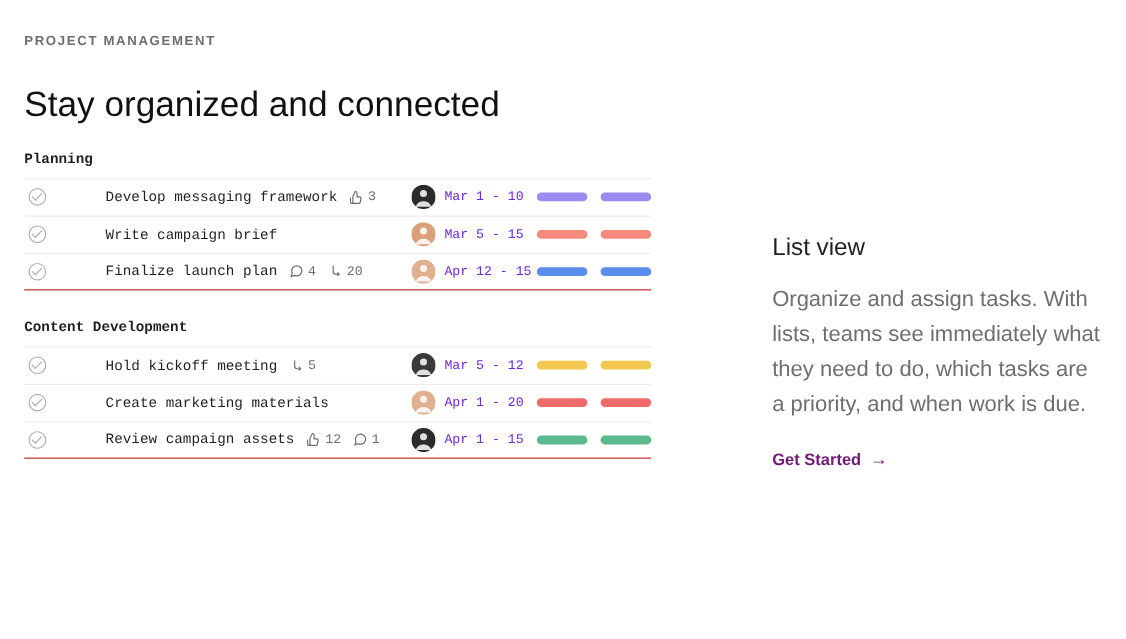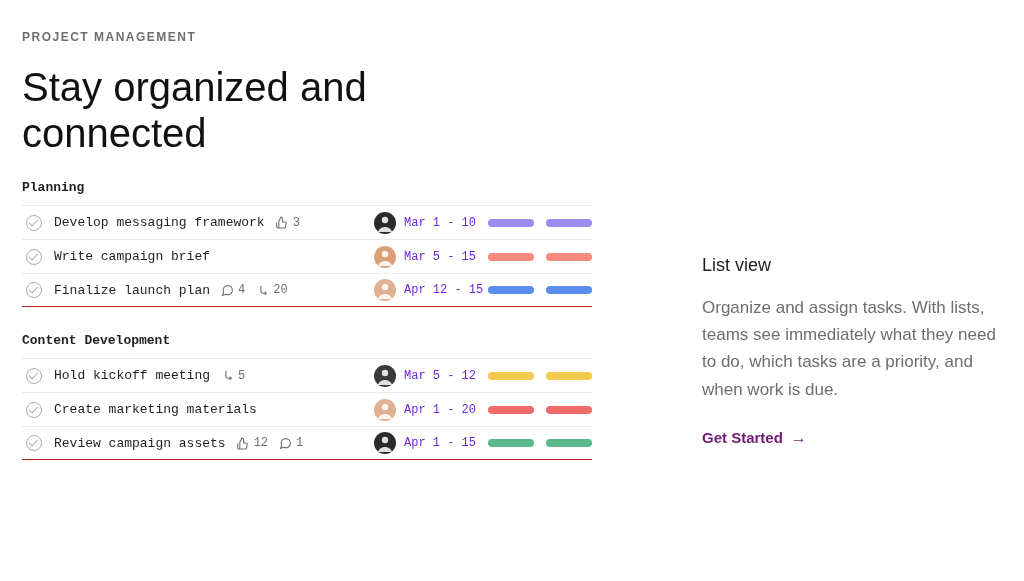--- a/index.html
+++ b/index.html
@@ -1,39 +1,39 @@
 <!DOCTYPE html>
 <html><head>
 <meta charset="utf-8">
 <style>
   * { box-sizing: border-box; margin: 0; padding: 0; }
   html, body { width: 1024px; height: 581px; background: #fff; font-family: -apple-system, BlinkMacSystemFont, "Segoe UI", Helvetica, Arial, sans-serif; color: #1e1f21; }
   .page { padding: 30px 22px 0 22px; }
-  .eyebrow { font-size: 12px; letter-spacing: 1.5px; font-weight: 600; color: #6d6e6f; text-transform: uppercase; margin-bottom: 20px; }
-  .headline { font-size: 40px; font-weight: 400; line-height: 1.15; color: #111; margin-bottom: 24px; max-width: 520px; }
+  .eyebrow { font-size: 12px; letter-spacing: 1.5px; font-weight: 600; color: #6d6e6f; text-transform: uppercase; margin-bottom: 32px; }
+  .headline { font-size: 32px; font-weight: 400; line-height: 1.15; color: #111; margin-bottom: 24px; max-width: 520px; }
   .subcopy { font-size: 17px; line-height: 1.6; color: #6d6e6f; max-width: 600px; margin-bottom: 44px; }
   .content { display: flex; gap: 110px; }
   .left { width: 570px; }
   .right { width: 300px; padding-top: 75px; }
   .section-title { font-size: 13px; font-weight: 600; color: #1e1f21; margin-bottom: 10px; }
   .section { margin-bottom: 26px; font-family: Liberation Mono, monospace; }
   .task-row { display: flex; align-items: center; height: 34px; border-top: 1px solid #edeae9; font-size: 13px; }
   .task-row:last-child { border-bottom: 1px solid #b91c1c; justify-content: space-between; }
   .check { width: 16px; height: 16px; border: 1.5px solid #afabac; border-radius: 50%; margin: 0 12px 0 4px; position: relative; flex-shrink: 0; }
   .check::after { content: ""; position: absolute; left: 4px; top: 1px; width: 4px; height: 8px; border: solid #afabac; border-width: 0 1.5px 1.5px 0; transform: rotate(45deg); }
-  .task-name { flex: 0 0 auto; color: #1e1f21; }
+  .task-name { flex: 0 0 auto; color: #1e1f21; margin-left: 42px; }
   .meta { display: flex; align-items: center; gap: 4px; margin-left: 10px; color: #6d6e6f; font-size: 12px; }
   .meta .ico { width: 14px; height: 14px; display: inline-flex; align-items: center; justify-content: center; }
   .spacer { flex: 1; }
   .avatar { width: 22px; height: 22px; border-radius: 50%; flex-shrink: 0; margin-right: 8px; }
   .date { width: 80px; font-size: 12px; color: #6d28d9; }
   .pills { display: flex; gap: 12px; margin-left: 4px; }
   .pill { width: 46px; height: 8px; border-radius: 4px; }
-  .right h3 { font-size: 18px; font-weight: 400; color: #1e1f21; margin-bottom: 18px; }
-  .right p { font-size: 17px; line-height: 1.6; color: #6d6e6f; margin-bottom: 26px; }
+  .right h3 { font-size: 22px; font-weight: 400; color: #1e1f21; margin-bottom: 18px; }
+  .right p { font-size: 20px; line-height: 1.6; color: #6d6e6f; margin-bottom: 26px; }
   .cta { font-size: 15px; font-weight: 600; color: #701a75; display: inline-flex; align-items: center; gap: 8px; cursor: pointer; }
   .arrow { font-size: 16px; }
   svg { display: block; }
 </style>
 </head>
 <body>
 
 <div class="page">
   <div class="eyebrow">PROJECT MANAGEMENT</div>
   <h1 class="headline">Stay organized and connected</h1>

